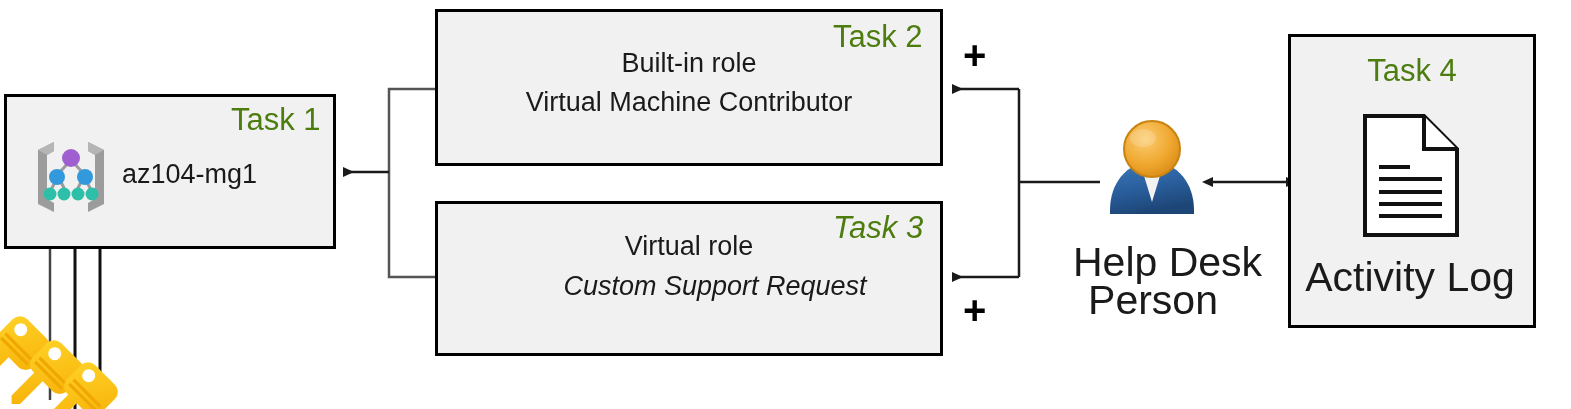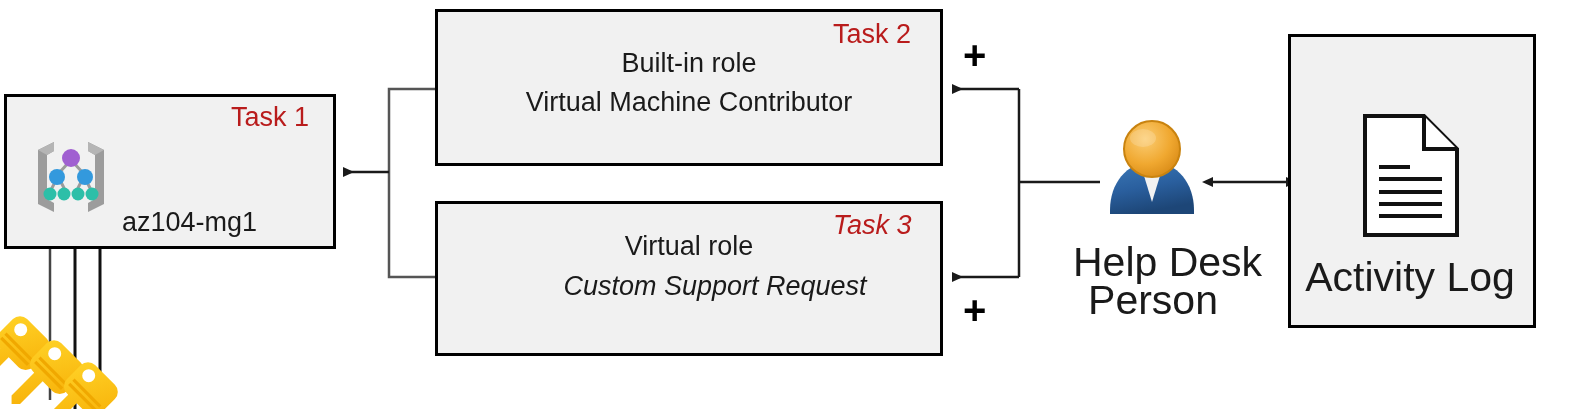--- a/index.html
+++ b/index.html
@@ -18,22 +18,22 @@
     overflow: hidden;
   }
   .box {
     position: absolute;
     background: #f1f1f1;
     border: 3px solid #000000;
     box-sizing: border-box;
   }
   .task-tag {
     position: absolute;
-    font-size: 27px;
-    color: #b91c1c;
+    font-size: 31px;
+    color: #4d7c0f;
     line-height: 1;
     white-space: nowrap;
   }
   .box-line {
     position: absolute;
     font-size: 27px;
     color: #1a1a1a;
     line-height: 1.12;
     white-space: nowrap;
     text-align: center;
@@ -122,21 +122,21 @@
       <circle cx="43" cy="22" r="9" fill="#a05fd1"></circle>
       <circle cx="29" cy="41" r="8" fill="#3399dd"></circle>
       <circle cx="57" cy="41" r="8" fill="#3399dd"></circle>
       <circle cx="22" cy="58" r="6.5" fill="#2dbfa8"></circle>
       <circle cx="36" cy="58" r="6.5" fill="#2dbfa8"></circle>
       <circle cx="50" cy="58" r="6.5" fill="#2dbfa8"></circle>
       <circle cx="64" cy="58" r="6.5" fill="#2dbfa8"></circle>
     </svg>
   </div>
 
-  <div class="box-line" style="left:122px; top:159px;margin-top:48px;">az104-mg1</div>
+  <div class="box-line" style="left:122px; top:159px;">az104-mg1</div>
 
   <div style="position:absolute; left:14px; top:280px; width:130px; height:129px;">
     <svg width="130" height="129" viewBox="0 0 130 129">
       <defs>
         <linearGradient id="kg" x1="0" y1="0" x2="1" y2="1">
           <stop offset="0%" stop-color="#ffd227"></stop>
           <stop offset="100%" stop-color="#f5a800"></stop>
         </linearGradient>
       </defs>
 
@@ -197,20 +197,21 @@
 
       <circle cx="52" cy="31" r="28" fill="url(#headg)"></circle>
       <circle cx="52" cy="31" r="28" fill="none" stroke="#c9830f" stroke-width="2"></circle>
       <ellipse cx="43" cy="20" rx="13" ry="9" fill="#ffffff" opacity="0.18"></ellipse>
     </svg>
   </div>
   <div class="caption" style="left:1073px; top:240px; width:160px;">Help Desk</div>
   <div class="caption" style="left:1073px; top:278px; width:160px;">Person</div>
 
   <div class="box" style="left:1288px; top:34px; width:248px; height:294px;"></div>
+  <div class="task-tag" style="left:1288px; top:55px; width:248px; text-align:center;">Task 4</div>
 
   <div style="position:absolute; left:1362px; top:113px; width:98px; height:125px;">
     <svg width="98" height="125" viewBox="0 0 98 125">
       <path d="M3,3 L62,3 L95,36 L95,122 L3,122 z" fill="#ffffff" stroke="#111111" stroke-width="4"></path>
       <path d="M62,3 L62,36 L95,36" fill="#ffffff" stroke="#111111" stroke-width="4"></path>
       <line x1="17" y1="54" x2="48" y2="54" stroke="#111111" stroke-width="4"></line>
       <line x1="17" y1="66" x2="80" y2="66" stroke="#111111" stroke-width="4"></line>
       <line x1="17" y1="79" x2="80" y2="79" stroke="#111111" stroke-width="4"></line>
       <line x1="17" y1="91" x2="80" y2="91" stroke="#111111" stroke-width="4"></line>
       <line x1="17" y1="103" x2="80" y2="103" stroke="#111111" stroke-width="4"></line>

